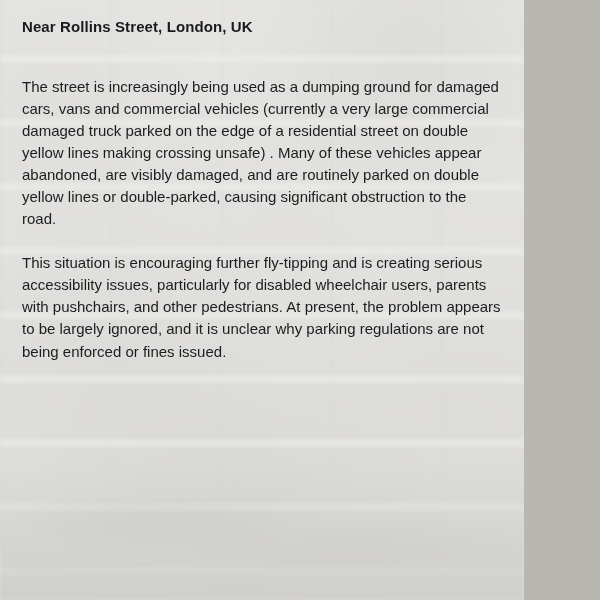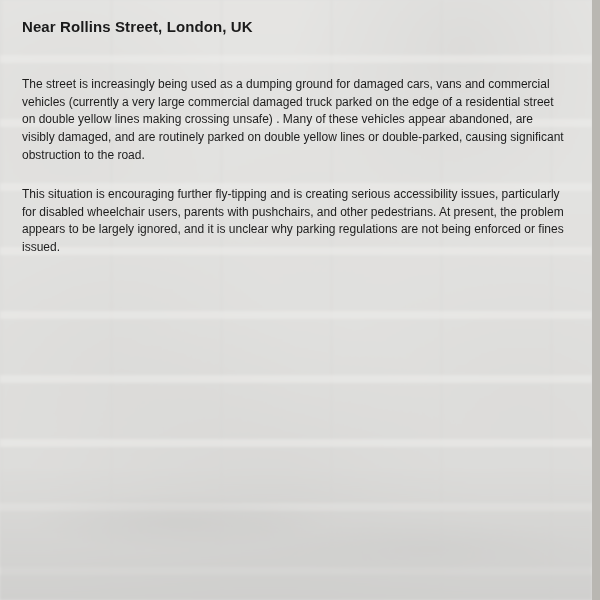--- a/index.html
+++ b/index.html
@@ -8,21 +8,21 @@
   }
   body {
     width: 600px;
     height: 600px;
     font-family: "Liberation Sans", sans-serif;
     background: #b9b7b2;
     overflow: hidden;
   }
   #page {
     position: relative;
-    width: 592px;
+    width: 524px;
     height: 600px;
     background-color: #a3a3a3;
     overflow: hidden;
   }
   
   #photo-bg {
     position: absolute;
     inset: 0;
     background-color: #b3b1ac;
     background-image:
@@ -74,21 +74,21 @@
   }
   #title {
     font-size: 15px;
     font-weight: bold;
     color: #1b1b1b;
     line-height: 1.2;
     margin: 0 0 40px 0;
     letter-spacing: 0.1px;
   }
   .para {
-    font-size: 12px;
+    font-size: 15px;
     color: #1d1d1d;
     line-height: 1.47;
     margin: 0 0 22px 0;
     max-width: 546px;
   }
 </style>
 </head>
 <body>
 
 <div id="page">

